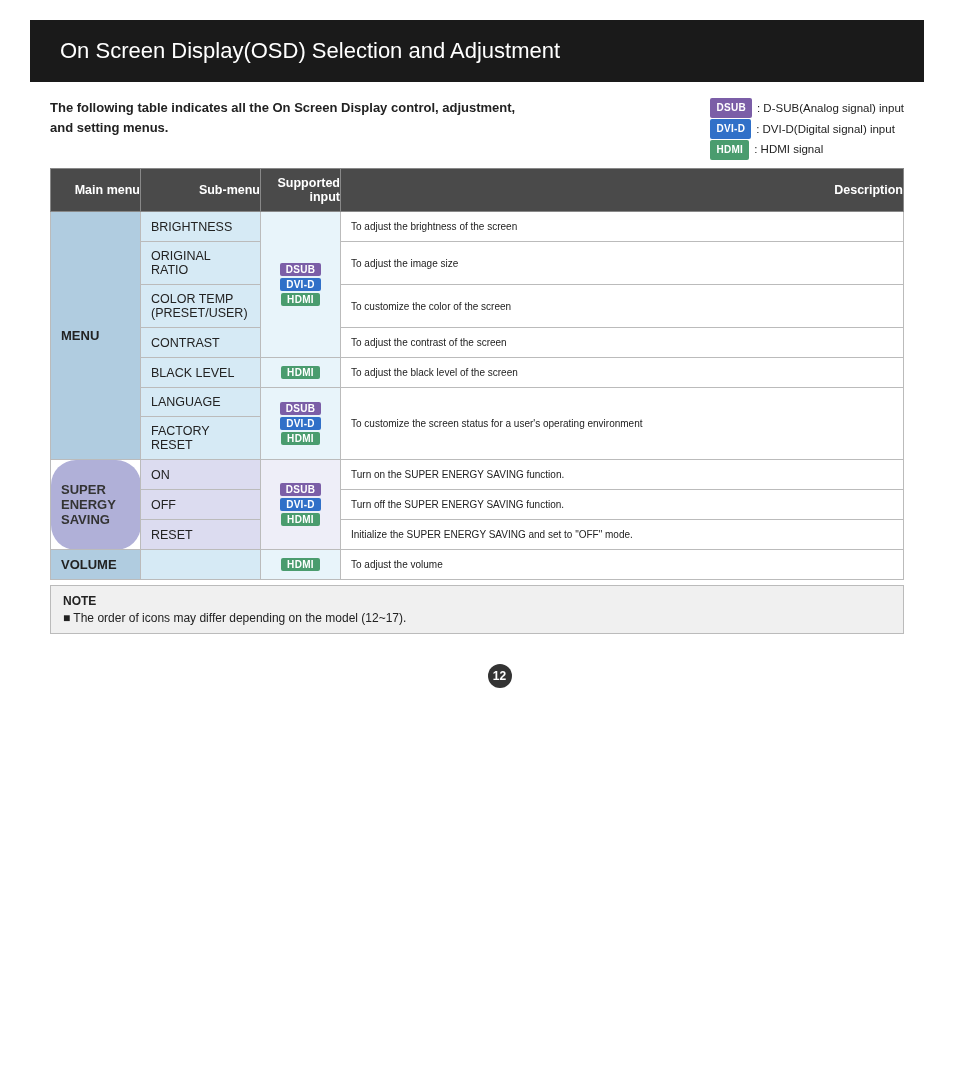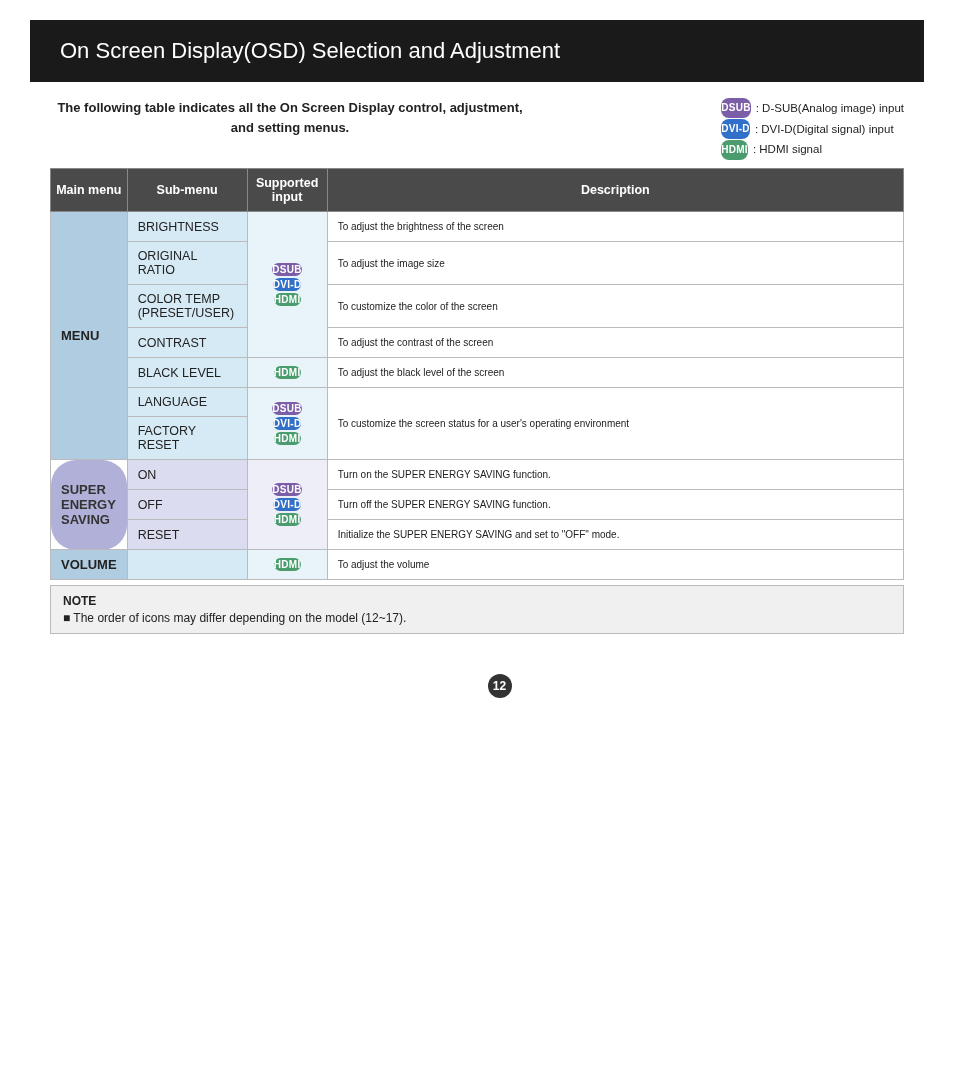--- a/index.html
+++ b/index.html
@@ -28,26 +28,25 @@
       font-size: 22px;
       font-weight: 300;
       padding: 18px 30px;
       margin: 20px 30px 16px 30px;
     }
     .intro-text {
       font-weight: bold;
       font-size: 13px;
       line-height: 1.5;
       margin-bottom: 10px;
-      text-align: center;
     }
     .badge {
       display: inline-block;
-      padding: 1px 0;
-      border-radius: 8px;
+      padding: 1px 6px;
+      border-radius: 2px;
       font-size: 10px;
       font-weight: bold;
       color: #fff;
       letter-spacing: 0.3px;
       text-align: right;
     }
     .badge-dsub { background: #7b5ea7; }
     .badge-dvid { background: #3070c8; }
     .badge-hdmi { background: #4a9c6e; }
 
@@ -57,40 +56,40 @@
       margin: 8px 50px 0 50px;
       border-collapse: collapse;
       font-size: 12.5px;
       clear: both;
     }
 
     .osd-table th {
       background: #4a4a4a;
       color: #fff;
       padding: 7px 0;
-      text-align: center;
+      text-align: right;
       font-size: 12.5px;
       font-weight: bold;
       border: 1px solid #888;
     }
 
     .osd-table td {
       border: 1px solid #bbb;
       padding: 7px 10px;
       vertical-align: middle;
     }
 
     
     .main-menu-cell {
       background: #b0cce0;
       font-weight: bold;
       font-size: 13px;
       vertical-align: middle;
       text-align: left;
-      width: 76px;
+      width: 90px;
     }
     .main-menu-cell.super-energy {
       background: #b0b0d8;
       color: #333;
       border-radius: 25px;
     }
     .main-menu-cell.volume {
       background: #b0cce0;
     }
 
@@ -147,21 +146,21 @@
       font-weight: bold;
       margin-bottom: 3px;
     }
     .note-text {
       font-size: 12px;
     }
 
     
     .page-number {
       text-align: center;
-      margin-top: 40px;
+      margin-top: 30px;
       font-size: 12px;
       padding-left: 45px;
     }
     .page-num-circle {
       display: inline-block;
       background: #333;
       color: #fff;
       border-radius: 50%;
       width: 24px;
       height: 24px;
@@ -202,21 +201,21 @@
 
   <div class="header-bar">
     <span>On Screen Display(OSD) Selection and Adjustment</span>
   </div>
 
   <div class="intro-and-legend">
     <div class="intro-text" style="max-width:480px;">The following table indicates all the On Screen Display control, adjustment, and setting menus.</div>
     <div class="legend-block">
       <div class="legend-row">
         <span class="badge badge-dsub">DSUB</span>
-        <span>: D-SUB(Analog image) input</span>
+        <span>: D-SUB(Analog signal) input</span>
       </div>
       <div class="legend-row">
         <span class="badge badge-dvid">DVI-D</span>
         <span>: DVI-D(Digital signal) input</span>
       </div>
       <div class="legend-row">
         <span class="badge badge-hdmi">HDMI</span>
         <span>: HDMI signal</span>
       </div>
     </div>

